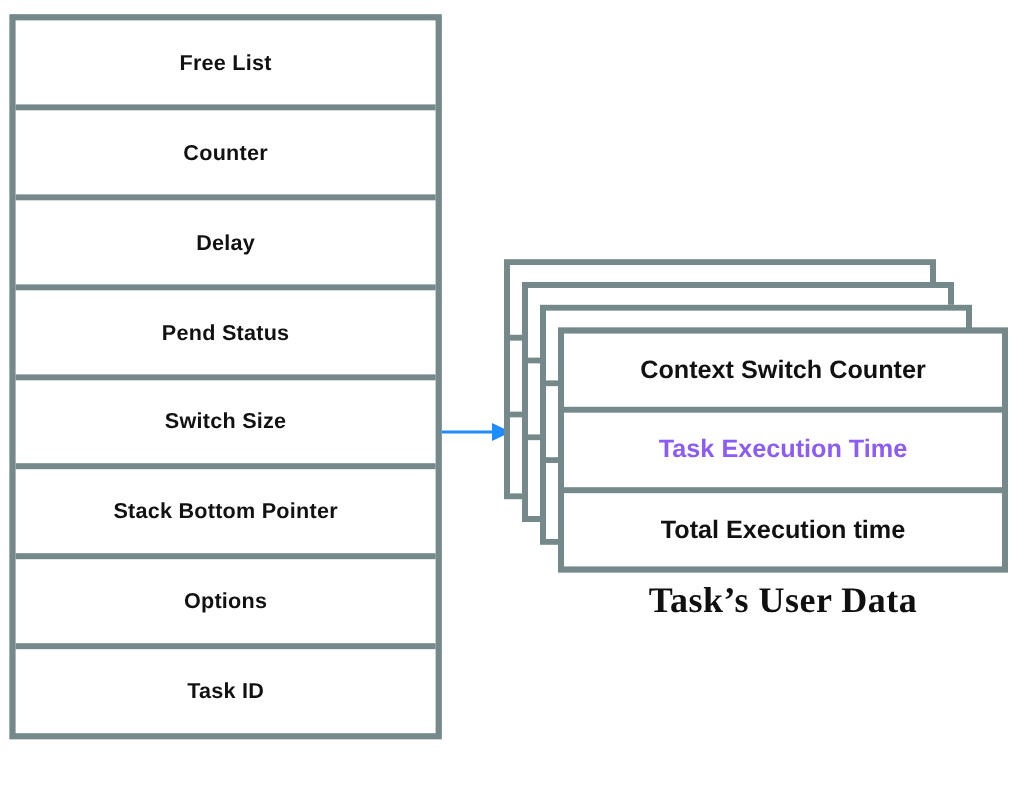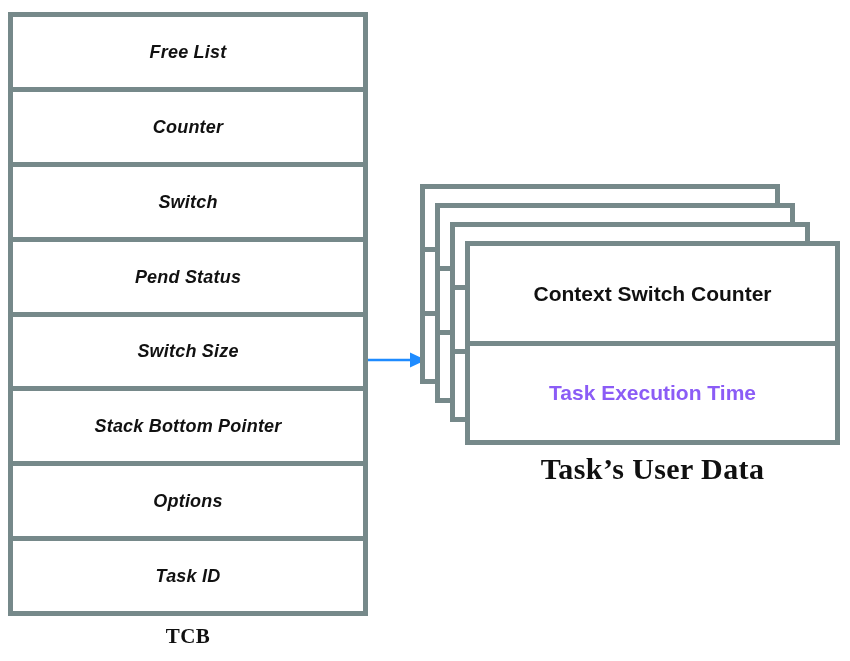--- a/index.html
+++ b/index.html
@@ -31,21 +31,20 @@
     position: absolute;
     left: 0;
     top: 0;
     width: 360px;
     height: 604px;
     box-sizing: border-box;
     border: 5px solid #76898a;
     background: #76898a;
     display: flex;
     flex-direction: column;
-    font-style: italic;
   }
   .tcb-row {
     flex: 1 1 0;
     background: #ffffff;
     display: flex;
     align-items: center;
     justify-content: center;
     box-sizing: border-box;
     border-bottom: 5px solid #76898a;
     min-height: 0;
@@ -85,21 +84,21 @@
     left: 366px;
     top: 348px;
     width: 62px;
     height: 24px;
   }
 
   
   #userdata-group {
     position: absolute;
     left: 420px;
-    top: 184px;
+    top: 216px;
     width: 420px;
     height: 310px;
   }
   .stack-layer {
     position: absolute;
     box-sizing: border-box;
     width: 360px;
     height: 200px;
     border: 5px solid #76898a;
     background: #ffffff;
@@ -175,40 +174,39 @@
   <div id="tcb-group">
 
     <div id="tcb-table">
       <div class="tcb-row">
         <span class="tcb-label">Free List</span>
       </div>
       <div class="tcb-row">
         <span class="tcb-label">Counter</span>
       </div>
       <div class="tcb-row">
-        <span class="tcb-label">Switch</span>
+        <span class="tcb-label">Delay</span>
       </div>
       <div class="tcb-row">
         <span class="tcb-label">Pend Status</span>
       </div>
       <div class="tcb-row">
         <span class="tcb-label">Switch Size</span>
       </div>
       <div class="tcb-row">
         <span class="tcb-label">Stack Bottom Pointer</span>
       </div>
       <div class="tcb-row">
         <span class="tcb-label">Options</span>
       </div>
       <div class="tcb-row">
         <span class="tcb-label">Task ID</span>
       </div>
     </div>
 
-    <div id="tcb-caption">TCB</div>
   </div>
 
   <svg id="arrow-connector" viewBox="0 0 62 24" width="62" height="24" aria-hidden="true">
     <line x1="2" y1="12" x2="46" y2="12" stroke="#1e8bff" stroke-width="2.6"></line>
     <polygon points="44,4.5 60,12 44,19.5" fill="#1e8bff"></polygon>
   </svg>
 
   <div id="userdata-group">
 
     <div class="stack-layer" id="layer-back-1">
@@ -227,18 +225,21 @@
       <div class="sl-row"></div>
     </div>
 
     <div id="userdata-card">
       <div class="ud-row">
         <span class="ud-label">Context Switch Counter</span>
       </div>
       <div class="ud-row">
         <span class="ud-label accent">Task Execution Time</span>
       </div>
+      <div class="ud-row">
+        <span class="ud-label">Total Execution time</span>
+      </div>
     </div>
 
     <div id="userdata-caption">Task’s User Data</div>
   </div>
 
 </div>
 
 </body></html>

